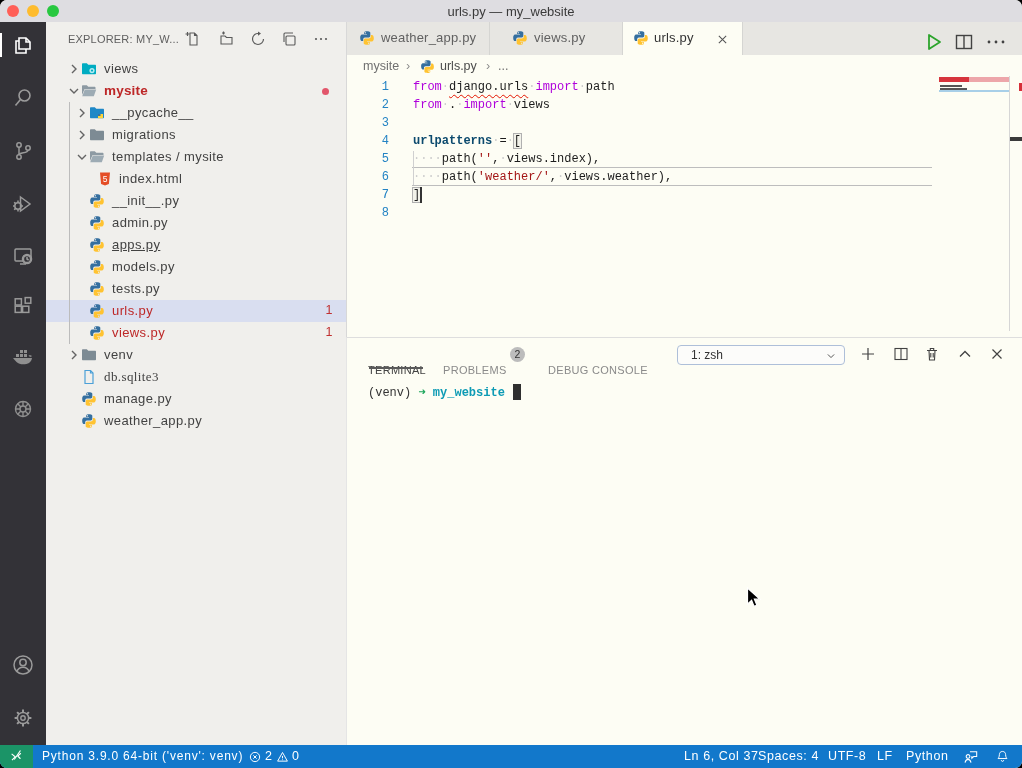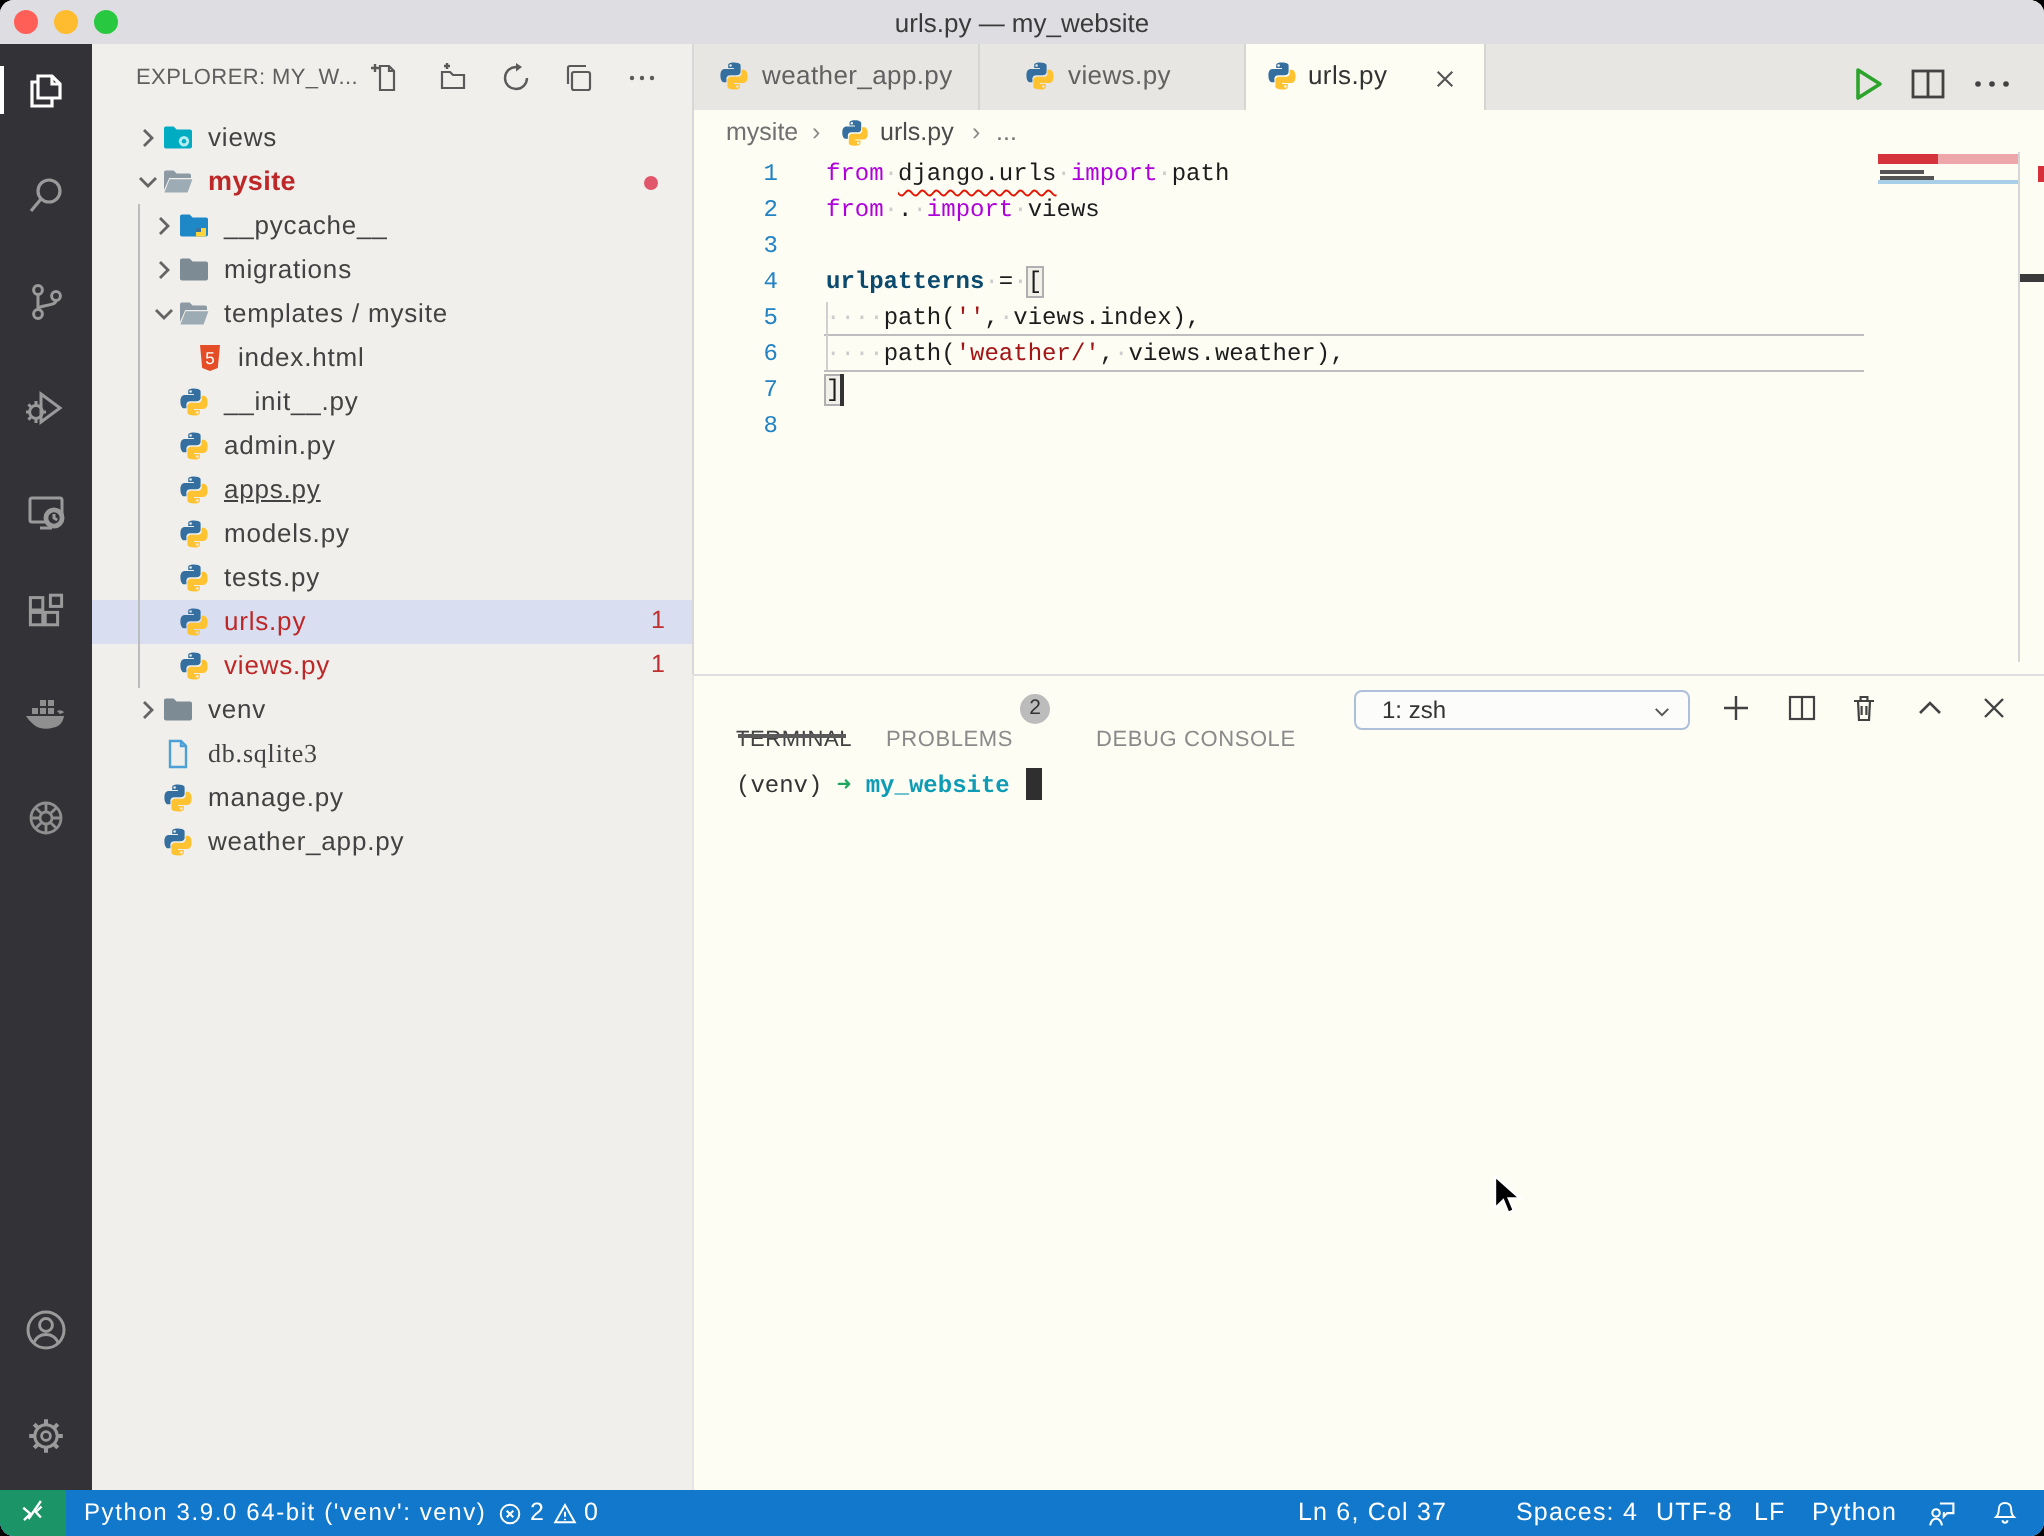--- a/index.html
+++ b/index.html
@@ -466,21 +466,21 @@
     <svg style="position:absolute; left:249px; top:5.5px; width:12px; height:12px;" viewBox="0 0 16 16" fill="none" stroke="#fff" stroke-width="1.3">
         <circle cx="8" cy="8" r="6.2"></circle>
         <path d="M5.8 5.8 L10.2 10.2 M10.2 5.8 L5.8 10.2"></path>
       </svg>
     <span class="sb-item" style="left:265px;">2</span>
     <svg style="position:absolute; left:276px; top:5.5px; width:13px; height:12px;" viewBox="0 0 16 16" fill="none" stroke="#fff" stroke-width="1.3">
         <path d="M8 2 L14.5 13.5 H1.5 Z"></path>
         <path d="M8 6.5 V9.8 M8 11.2 V12.2"></path>
       </svg>
     <span class="sb-item" style="left:292px;">0</span>
-    <span class="sb-item" style="left:649px;">Ln 6, Col 37</span>
+    <span class="sb-item" style="left:684px;">Ln 6, Col 37</span>
     <span class="sb-item" style="left:758px;">Spaces: 4</span>
     <span class="sb-item" style="left:828px;text-align:center;">UTF-8</span>
     <span class="sb-item" style="left:877px;text-align:right;">LF</span>
     <span class="sb-item" style="left:906px;">Python</span>
     <svg style="position:absolute; left:964px; top:5px; width:14px; height:14px;" viewBox="0 0 16 16" fill="none" stroke="#fff" stroke-width="1.2">
         <circle cx="4.6" cy="7.4" r="2.1"></circle>
         <path d="M1.2 14.5 C1.8 11.6 3.3 10.7 4.6 10.7 C5.9 10.7 7.4 11.6 8 14.5"></path>
         <path d="M6.8 2 H14.5 V7.5 H11 L9 9.5 V7.5 H8.6"></path>
       </svg>
     <svg style="position:absolute; left:996px; top:5px; width:13px; height:13px;" viewBox="0 0 16 16" fill="none" stroke="#fff" stroke-width="1.2">

